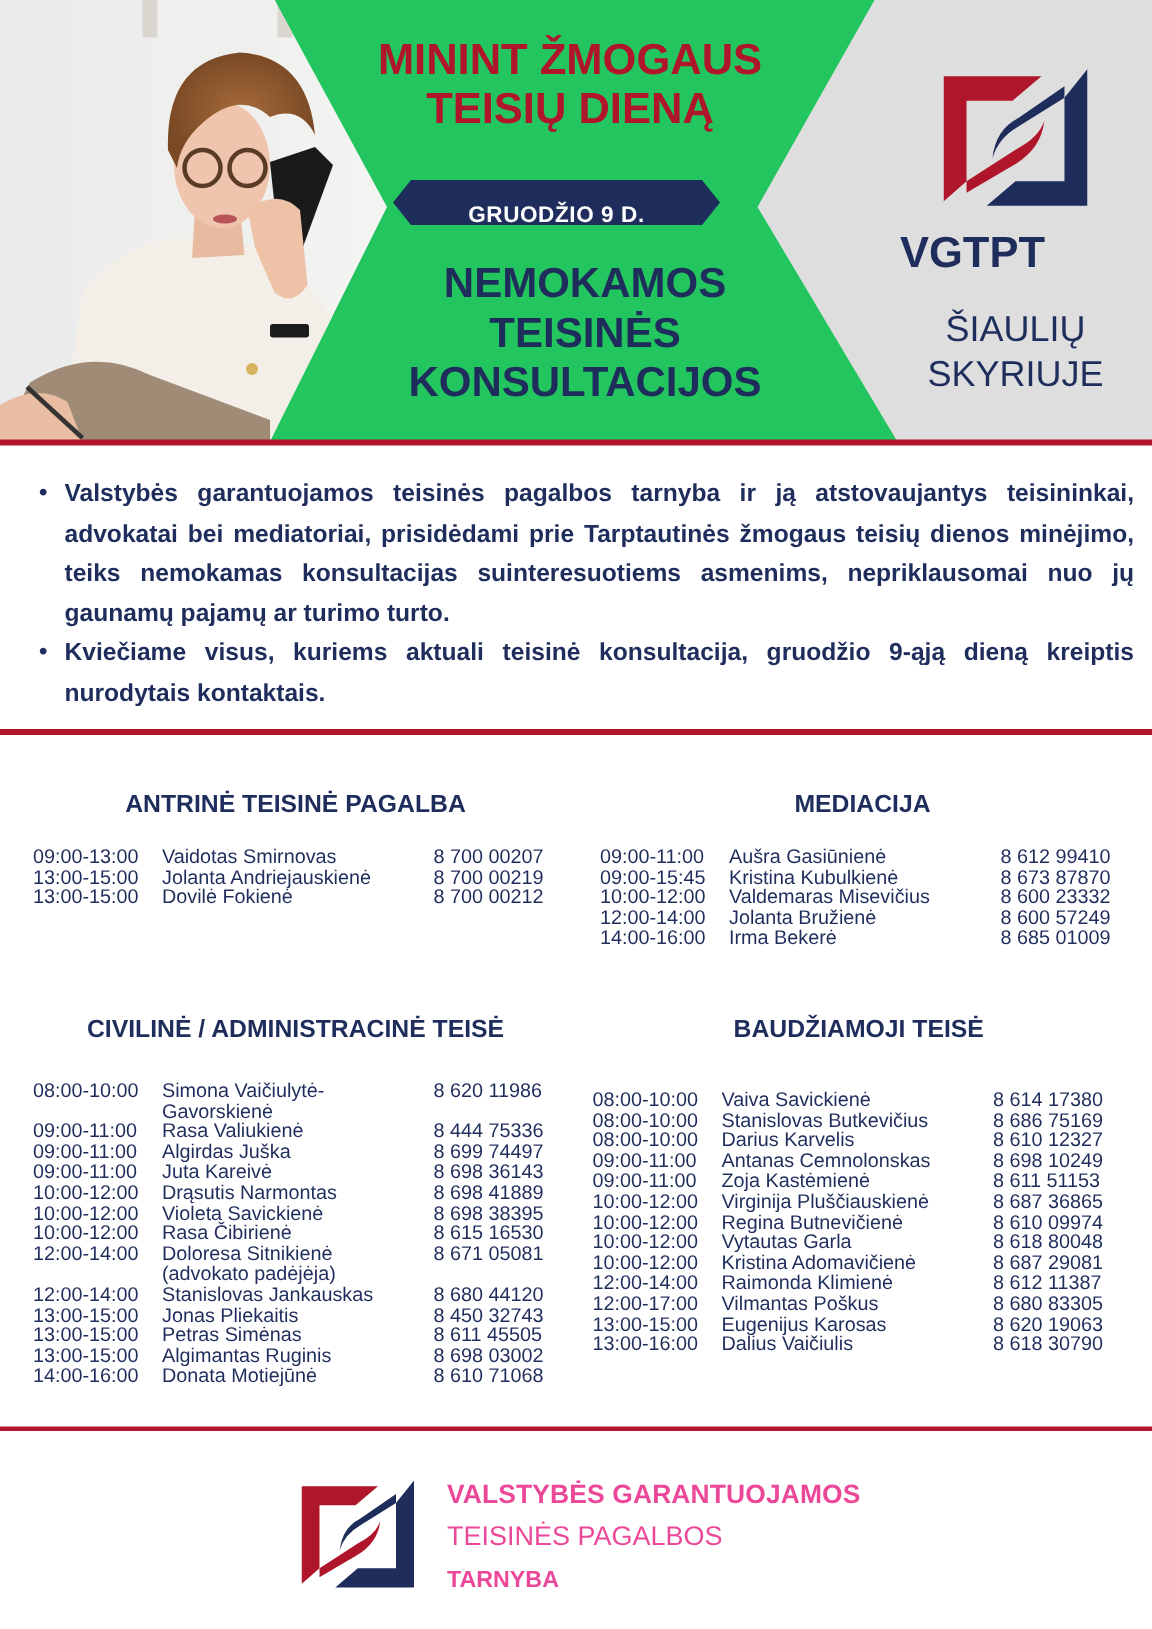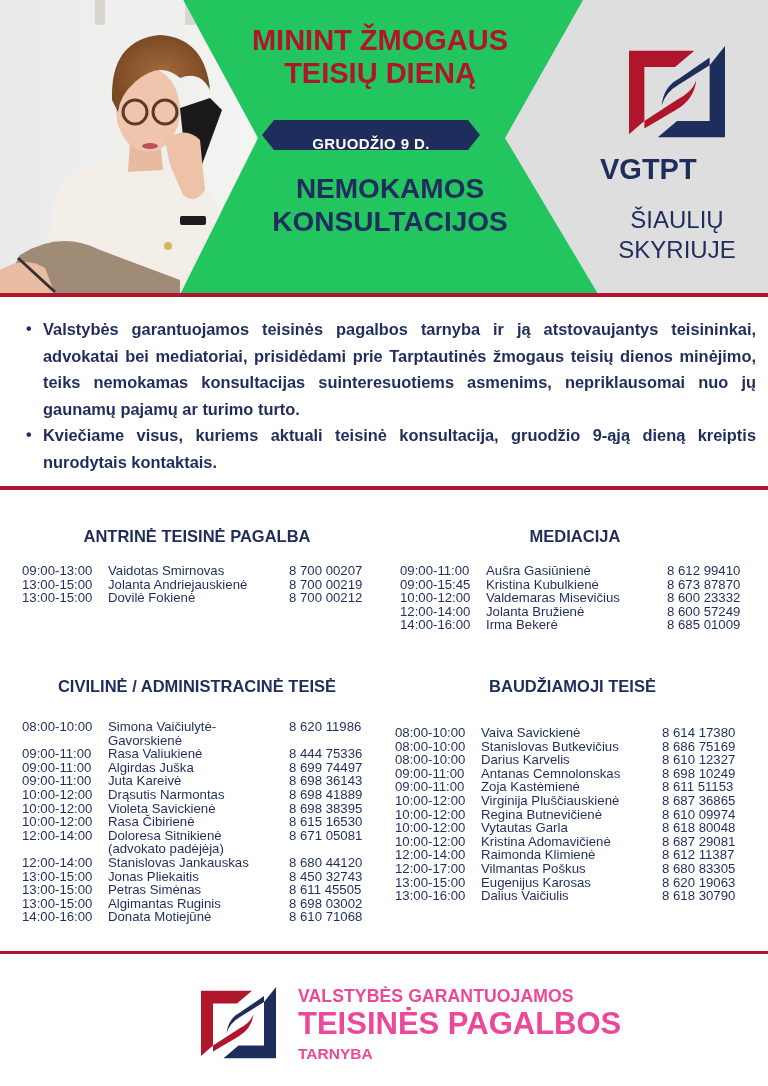--- a/index.html
+++ b/index.html
@@ -57,21 +57,21 @@
   .sec-civiline .name { width: 181px; }
   .sec-civiline h2 { margin-bottom: 24px; }
   .sec-baudz { left: 395px; top: 677px; width: 355px; }
   .sec-baudz .name { width: 181px; }
   .sec-baudz h2 { margin-bottom: 30px; }
 
   
   .footer-logo { position: absolute; left: 201px; top: 987px; width: 75px; height: 75px; }
   .footer-text { position: absolute; left: 298px; top: 985px; color: #ec4899; }
   .footer-text .l1 { font-weight: 700; font-size: 17.6px; letter-spacing: 0.1px; line-height: 22px; }
-  .footer-text .l2 { font-weight: 700; font-size: 31px; line-height: 34px; }
+  .footer-text .l2 { font-weight: 400; font-size: 18px; line-height: 34px; }
   .footer-text .l3 { font-weight: 700; font-size: 15.5px; line-height: 22px; margin-top: 2px; }
 </style>
 </head>
 <body>
 
 <div class="header">
   <div class="photo">
     <svg width="768" height="294" viewBox="0 0 768 294">
       <defs>
         <linearGradient id="bg" x1="0" y1="0" x2="1" y2="0">
@@ -117,20 +117,21 @@
     <div>MININT ŽMOGAUS</div>
     <div>TEISIŲ DIENĄ</div>
   </div>
 
   <div class="date-banner">
     <span>GRUODŽIO 9 D.</span>
   </div>
 
   <div class="title-blue">
     <div>NEMOKAMOS</div>
+    <div>TEISINĖS</div>
     <div>KONSULTACIJOS</div>
   </div>
 
   <svg class="vgtpt-logo" viewBox="0 0 100 100">
     <path d="M0 5 L68 5 L48 22 L16 22 L16 78 L0 92 Z" fill="#b0162b"></path>
     <path d="M16 78 L50 56 Q66 48 70 36 Q68 55 50 66 L16 86 Z" fill="#b0162b"></path>
     <path d="M100 0 L100 95 L30 95 L50 78 L84 78 L84 20 Z" fill="#1f2d5c"></path>
     <path d="M84 20 L52 40 Q38 48 34 62 Q36 42 52 34 L84 12 Z" fill="#1f2d5c"></path>
   </svg>
   <div class="vgtpt-abbr">VGTPT</div>

